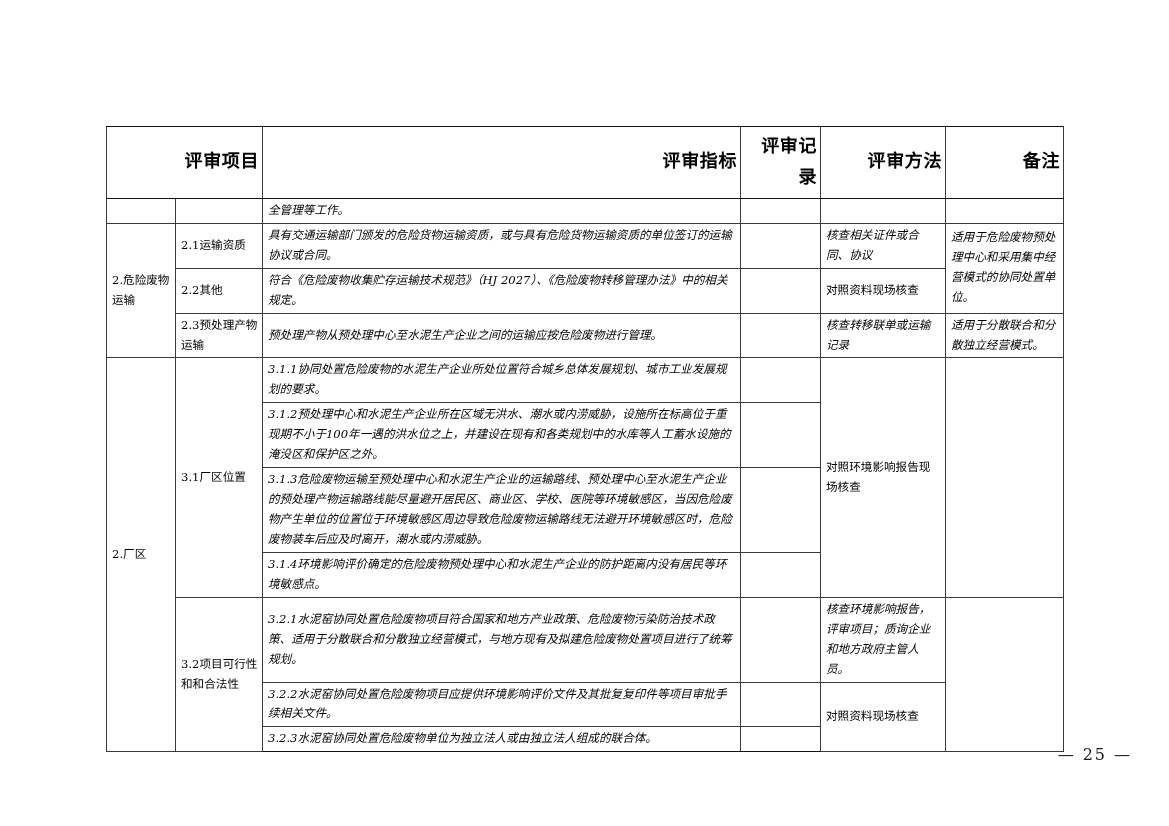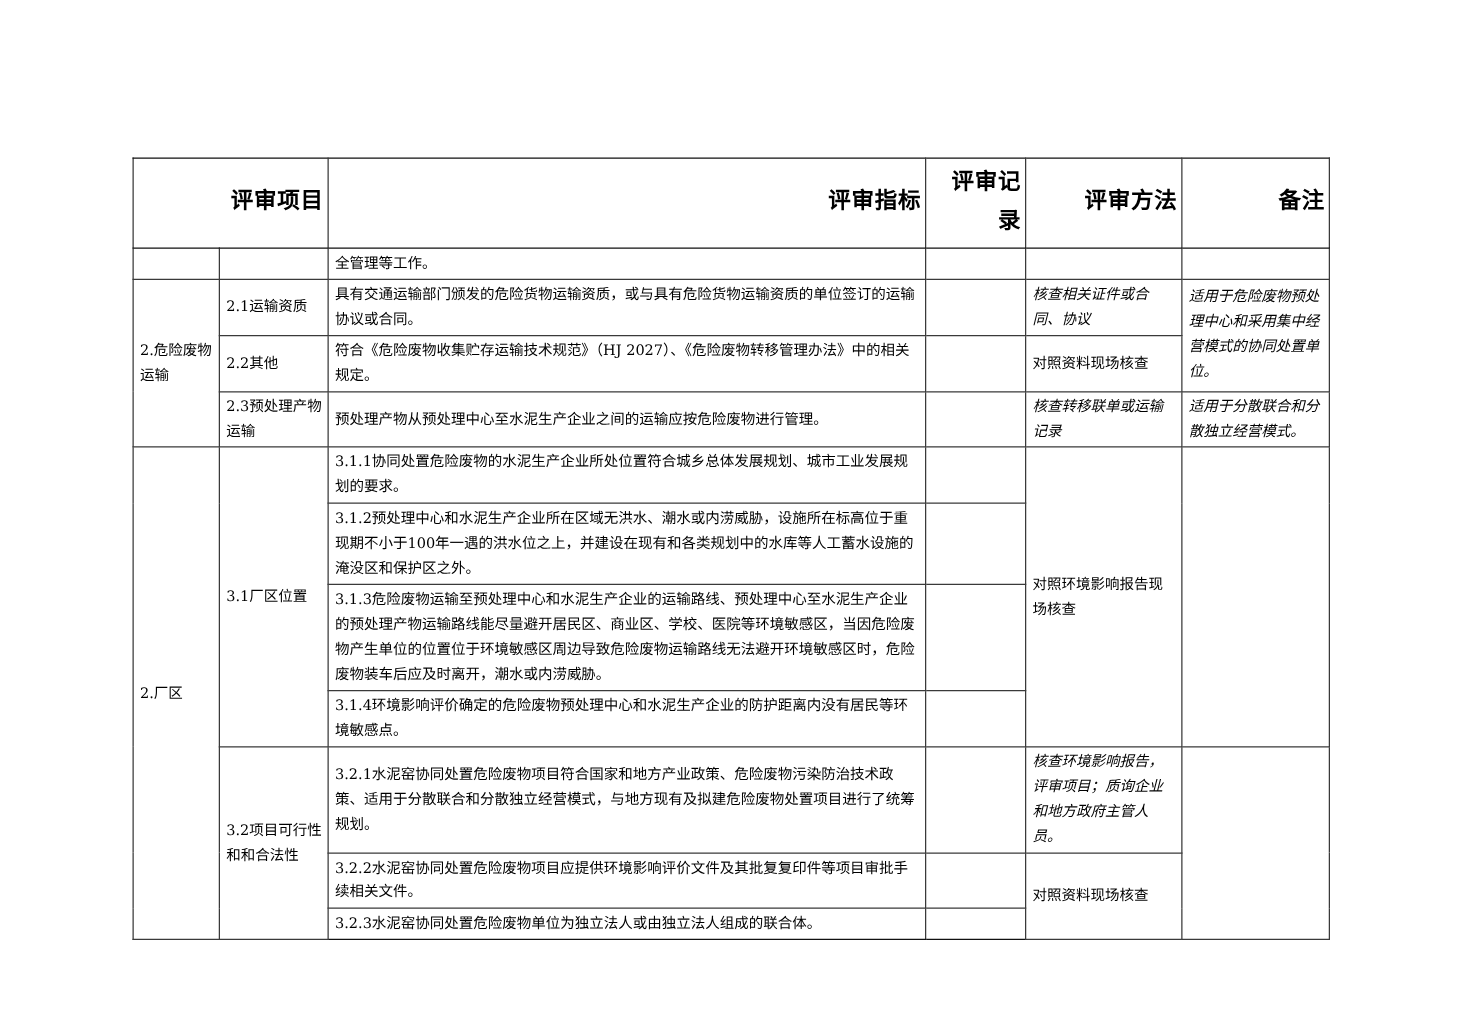--- a/index.html
+++ b/index.html
@@ -62,21 +62,21 @@
   col.c-sub    { width: 87px; }
   col.c-index  { width: 478px; }
   col.c-record { width: 80px; }
   col.c-method { width: 125px; }
   col.c-remark { width: 118px; }
 
   
   .va-top    { vertical-align: top; padding-top: 5px; font-style: italic; }
   .va-mid    { vertical-align: middle; }
   .cat-cell  { vertical-align: middle; }
-  .idx-cell  { vertical-align: top; padding-top: 4px; padding-bottom: 4px; }
+  .idx-cell  { vertical-align: top; padding-top: 4px; padding-bottom: 4px; font-style: italic; }
   .empty     { }
 
   .sub-cell  { vertical-align: middle; }
 
   
   tr.section-start > td { border-top: 1.4px solid #111; }
   tr.table-last > td    { border-bottom: 1.4px solid #111; }
 
   
   .page-number {
@@ -191,14 +191,17 @@
       </tr>
 
       <tr class="table-last">
         <td class="idx-cell va-mid">3.2.3水泥窑协同处置危险废物单位为独立法人或由独立法人组成的联合体。</td>
         <td class="empty"></td>
       </tr>
 
     </tbody>
   </table>
 
+  <div class="page-number">
+    <span class="dash">—</span><span>25</span><span class="dash">—</span>
+  </div>
 
 </div>
 
 </body></html>

